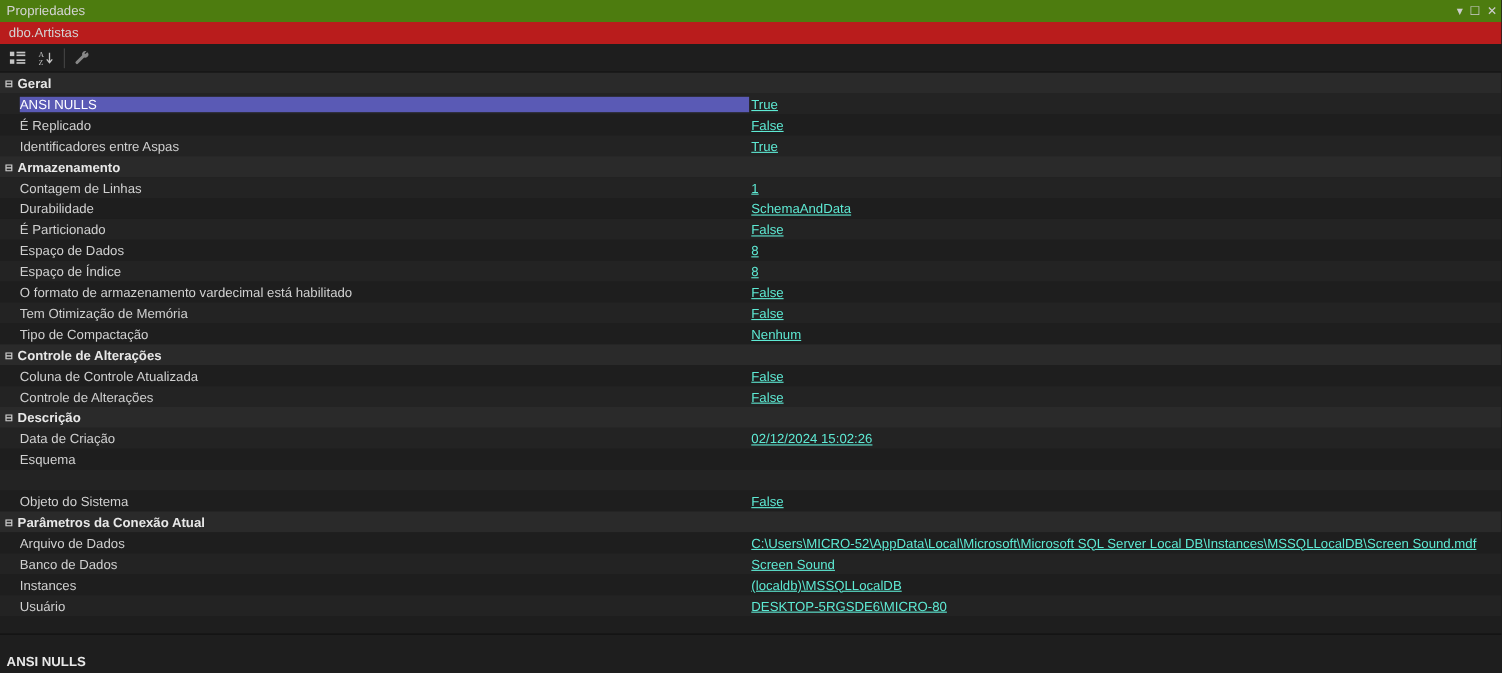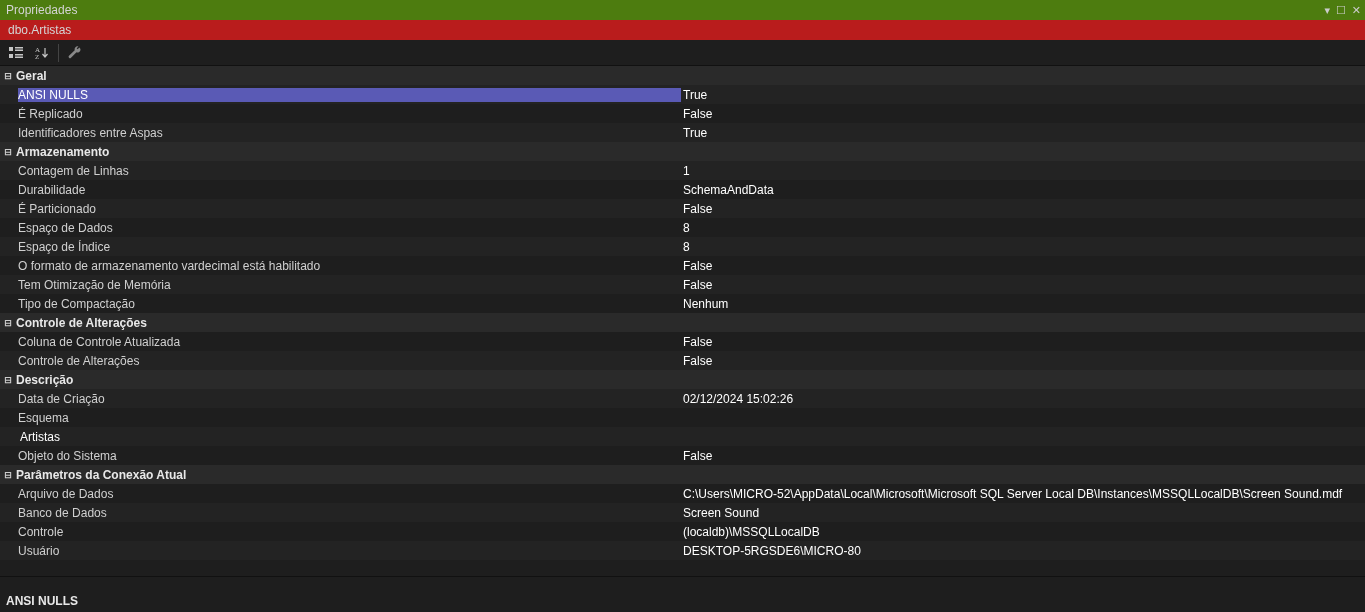--- a/index.html
+++ b/index.html
@@ -82,24 +82,25 @@
     width: 663px;
     padding-left: 0;
     color: #d0d0d0;
     overflow: hidden;
     white-space: nowrap;
     text-overflow: ellipsis;
   }
   .row .value {
     flex: 1;
     padding-left: 2px;
-    color: #ffffff;
+    color: #5eead4;
     overflow: hidden;
     white-space: nowrap;
     text-overflow: ellipsis;
+    text-decoration: underline;
   }
   .row.selected .gutter,
   .row.selected .name {
     background: #5a5ab5;
     color: #ffffff;
   }
   .footer {
     height: 36px;
     background: #1e1e1e;
     border-top: 1px solid #111;
@@ -242,21 +243,20 @@
       <span class="gutter"></span>
       <span class="name">Data de Criação</span>
       <span class="value">02/12/2024 15:02:26</span>
     </div>
     <div class="row">
       <span class="gutter"></span>
       <span class="name">Esquema</span>
     </div>
     <div class="row">
       <span class="gutter"></span>
-      <span class="value">Artistas</span>
     </div>
     <div class="row">
       <span class="gutter"></span>
       <span class="name">Objeto do Sistema</span>
       <span class="value">False</span>
     </div>
     <div class="cat">
       <span class="expander">⊟</span>
       <span class="cat-label">Parâmetros da Conexão Atual</span>
     </div>
@@ -265,21 +265,21 @@
       <span class="name">Arquivo de Dados</span>
       <span class="value">C:\Users\MICRO-52\AppData\Local\Microsoft\Microsoft SQL Server Local DB\Instances\MSSQLLocalDB\Screen Sound.mdf</span>
     </div>
     <div class="row">
       <span class="gutter"></span>
       <span class="name">Banco de Dados</span>
       <span class="value">Screen Sound</span>
     </div>
     <div class="row">
       <span class="gutter"></span>
-      <span class="name">Controle</span>
+      <span class="name">Instances</span>
       <span class="value">(localdb)\MSSQLLocalDB</span>
     </div>
     <div class="row">
       <span class="gutter"></span>
       <span class="name">Usuário</span>
       <span class="value">DESKTOP-5RGSDE6\MICRO-80</span>
     </div>
   </div>
 
 <div class="footer">

